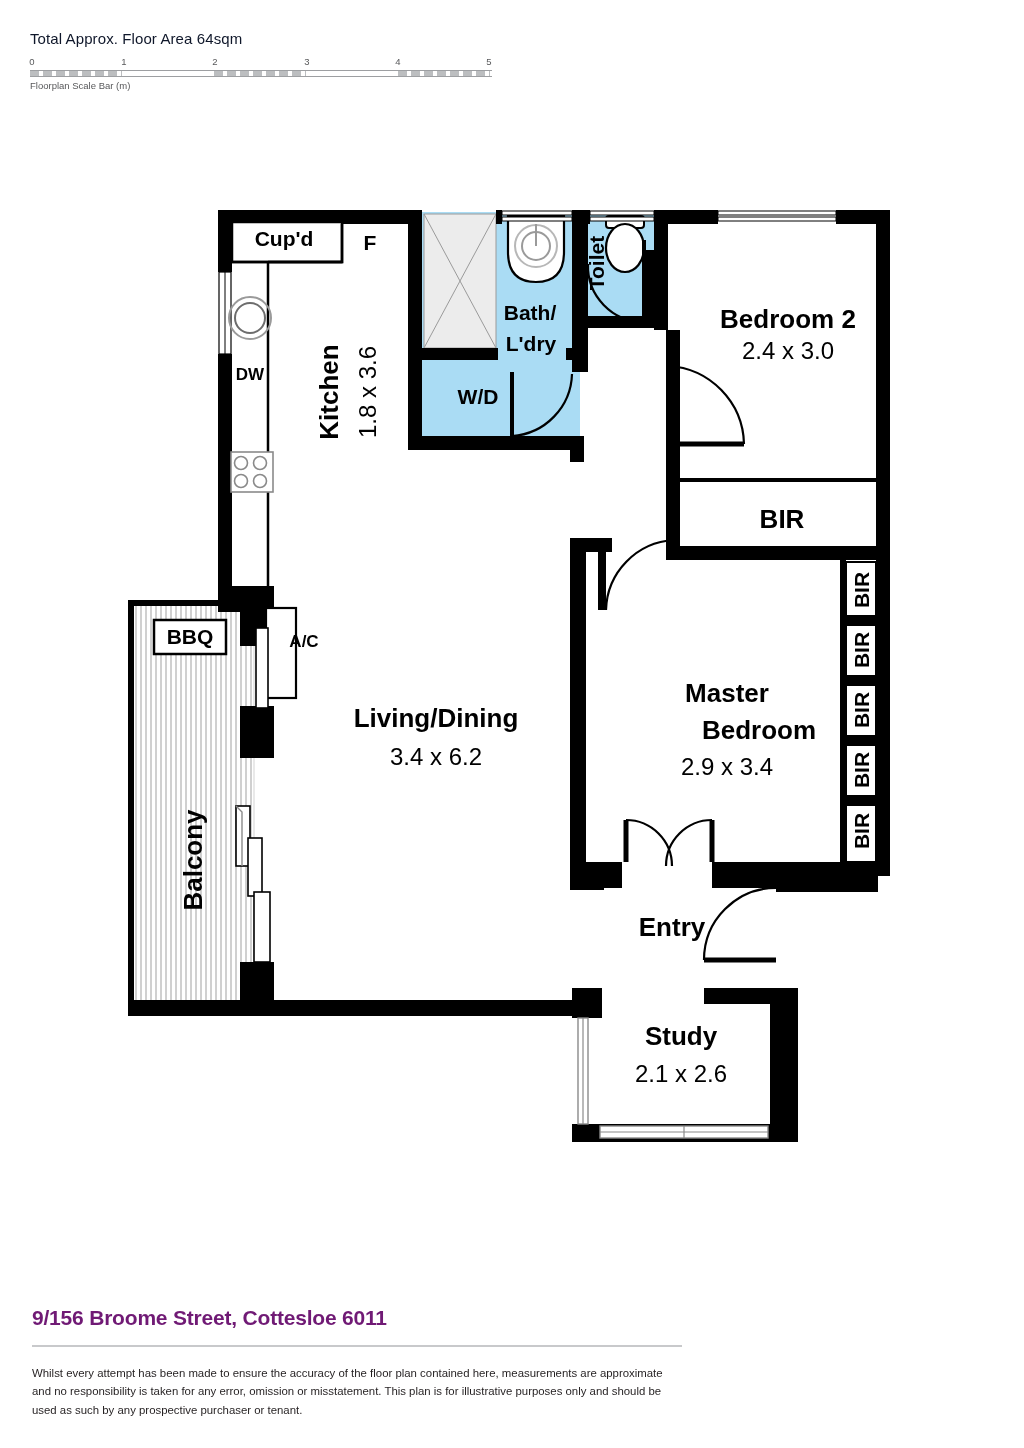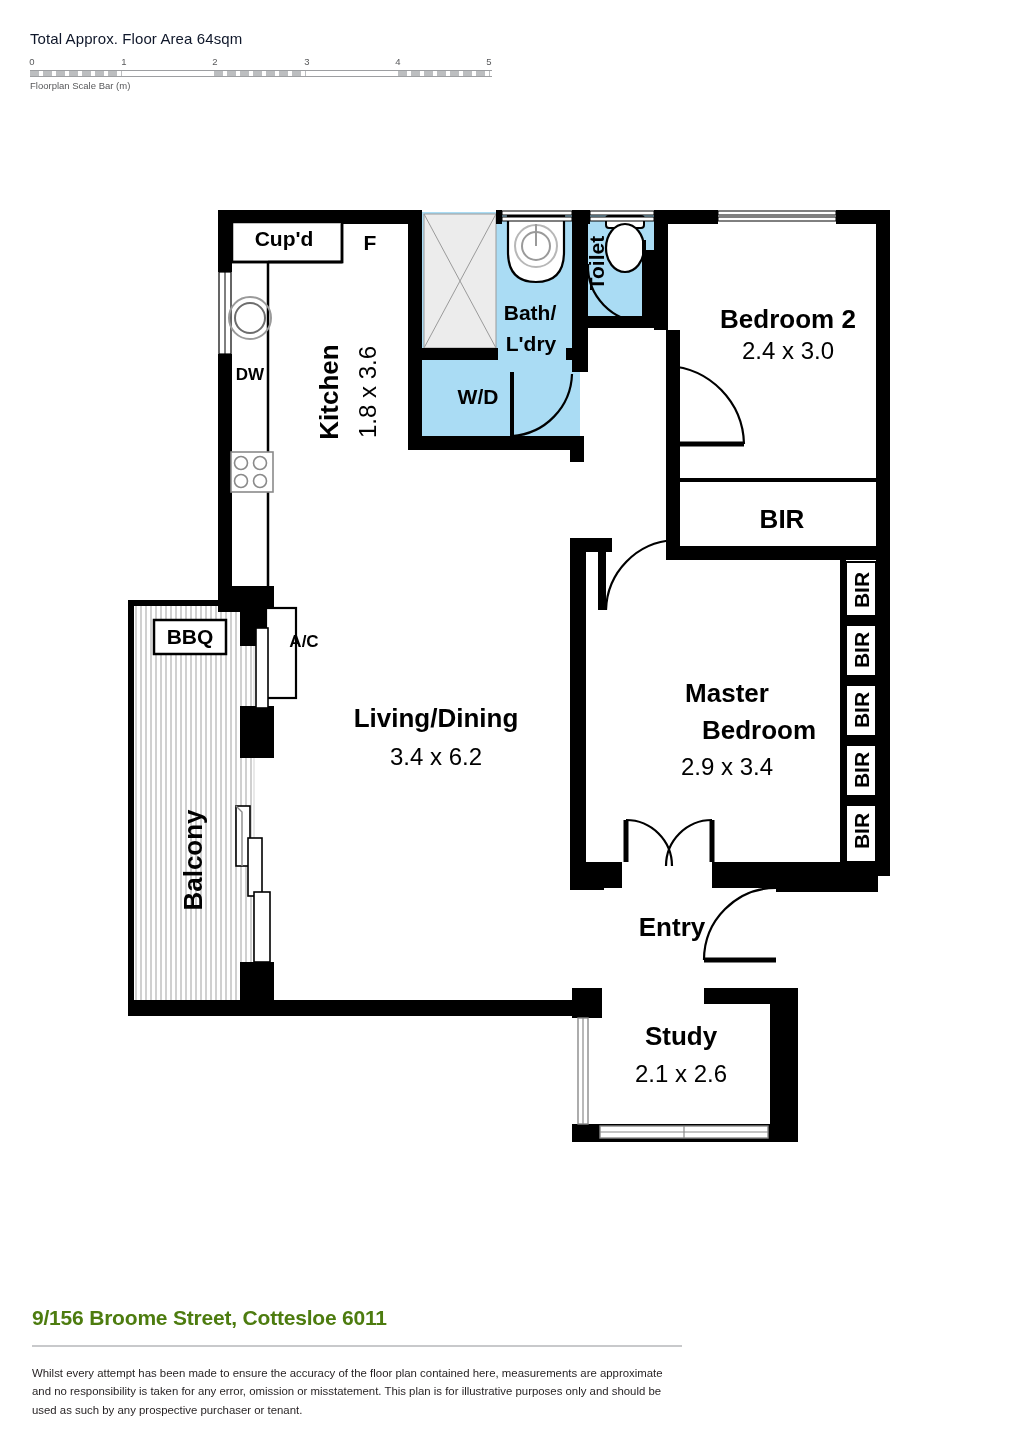--- a/index.html
+++ b/index.html
@@ -110,21 +110,21 @@
     top: 1288px;
     width: 1024px;
     height: 160px;
   }
   #address {
     position: absolute;
     left: 32px;
     top: 18px;
     font-size: 21px;
     font-weight: bold;
-    color: #4d7c0f;
+    color: #701a75;
     letter-spacing: -0.2px;
     font-family: "Liberation Sans", sans-serif;
   }
   #rule {
     position: absolute;
     left: 32px;
     top: 57px;
     width: 650px;
     height: 2px;
     background: #c8c9cb;

